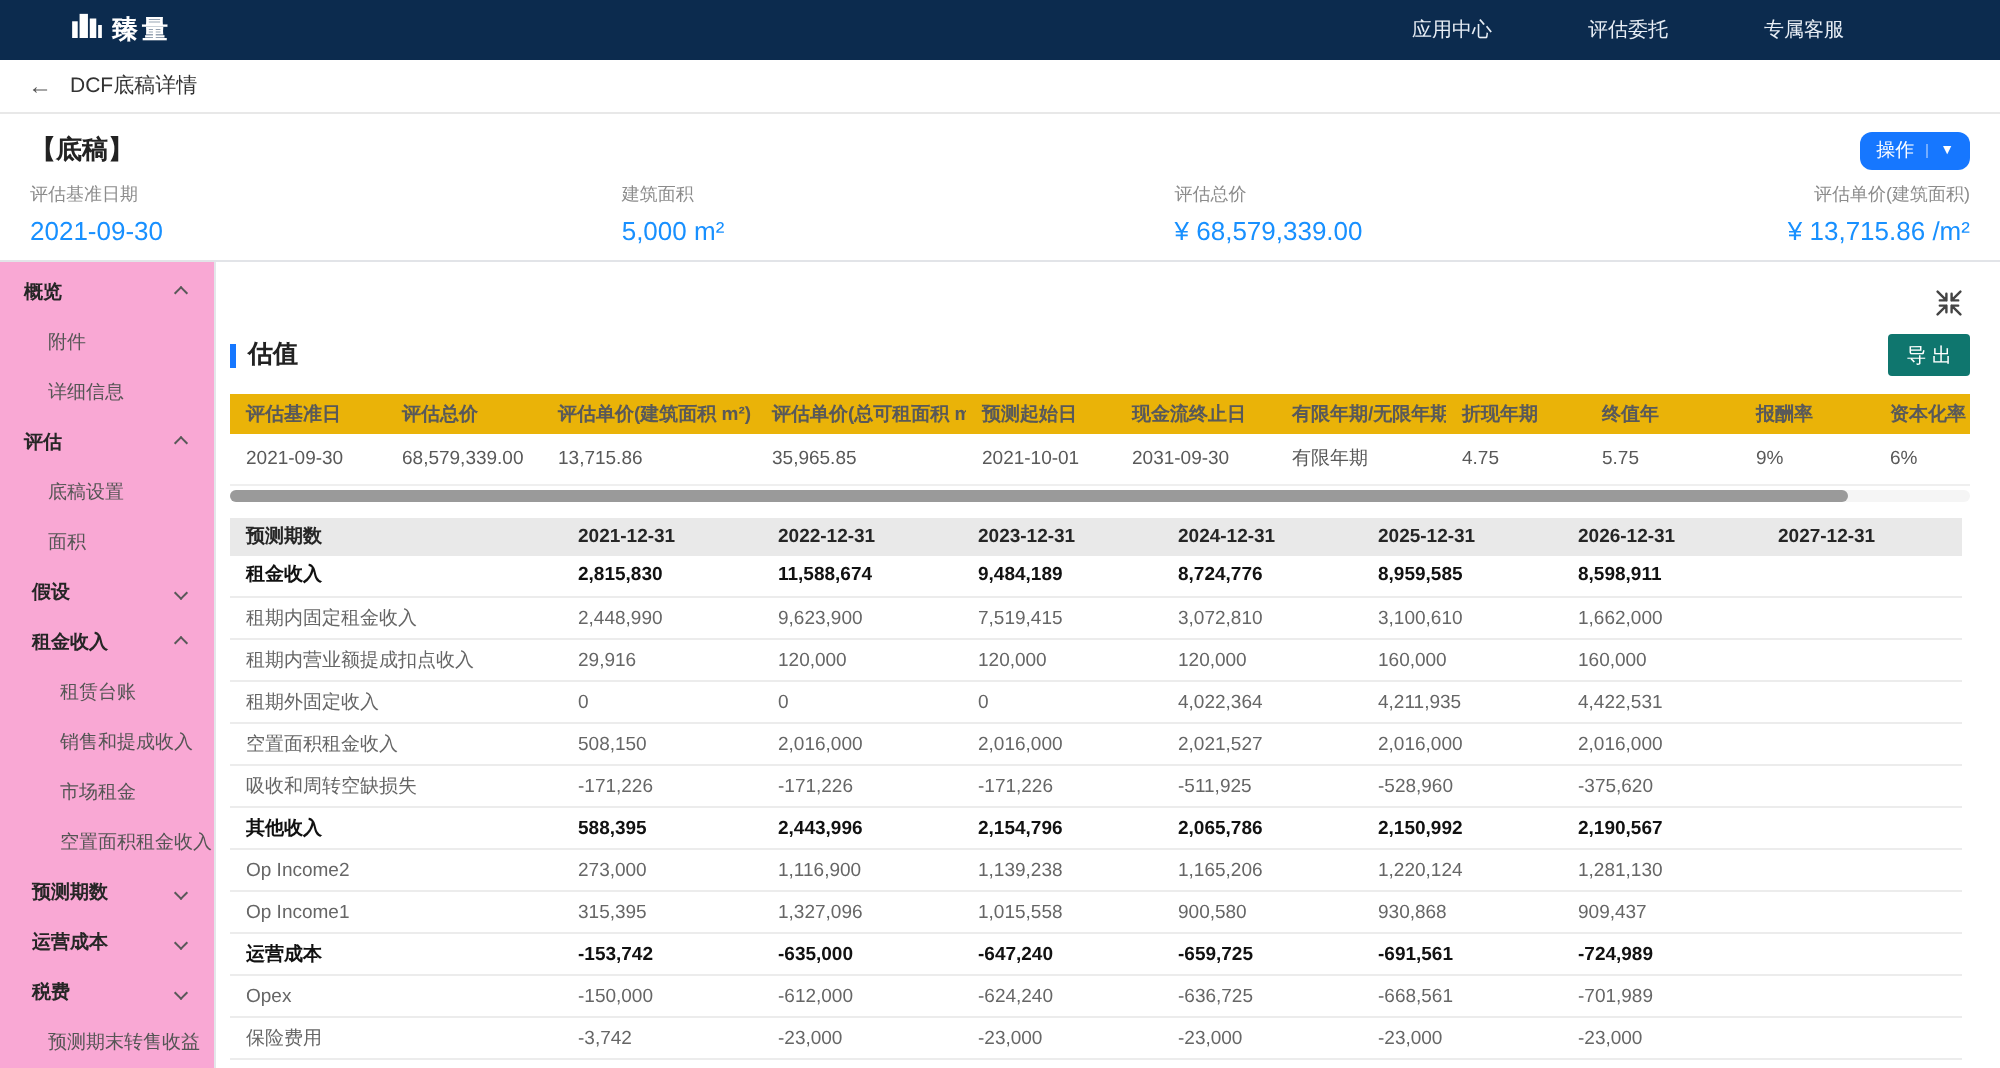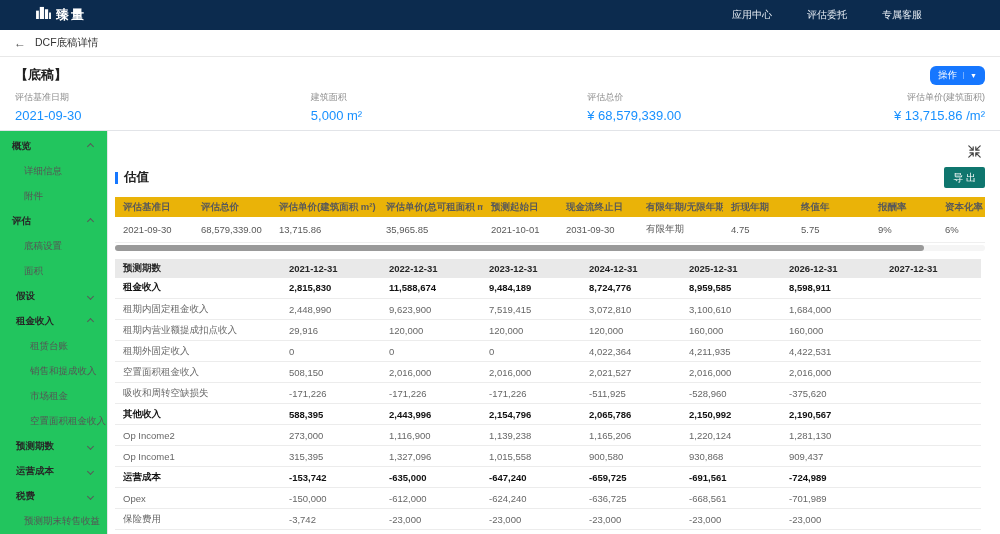--- a/index.html
+++ b/index.html
@@ -3,21 +3,21 @@
 <meta charset="utf-8">
 <style>
   * { margin:0; padding:0; box-sizing:border-box; }
   html,body { width:1000px; height:534px; overflow:hidden;
     font-family:"Liberation Sans","DejaVu Sans",sans-serif; background:#f0f2f5; color:#333; }
 
   
   .navbar { height:30px; background:#0c2b4e; display:flex; align-items:center; padding:0 18px; }
   .brand { display:flex; align-items:flex-start; gap:5px; margin-left:18px; }
   .brand-name { color:#fff; font-size:13px; font-weight:bold; letter-spacing:2px; }
-  .nav-menu { margin-left:auto; display:flex; gap:35px; margin-right:60px; }
+  .nav-menu { margin-left:auto; display:flex; gap:48px; margin-right:60px; }
   .nav-item { color:#e8eef5; font-size:10px; cursor:pointer; white-space:nowrap; }
 
   
   .breadcrumb { height:27px; background:#fff; border-bottom:1px solid #e8e8e8;
     display:flex; align-items:center; padding:0 14px; gap:9px; }
   .back-arrow { font-size:12px; color:#555; cursor:pointer; line-height:1; }
   .bc-title { font-size:10.5px; color:#333; }
 
   
   .draft-card { height:74px; background:#fff; border-bottom:1px solid #e2e4e8; padding:9px 15px 0; }
@@ -26,21 +26,21 @@
   .action-btn { margin-left:auto; background:#1677ff; color:#fff; border:none; border-radius:6px;
     height:19px; font-size:9.5px; display:flex; align-items:center; padding:0 8px; cursor:pointer; }
   .action-caret { margin-left:6px; padding-left:6px; border-left:1px solid rgba(255,255,255,.4); font-size:7px; }
   .fields { display:grid; grid-template-columns:30.5% 28.5% 26% 15%; margin-top:6px; }
   .field:last-child { text-align:right; }
   .f-label { font-size:9px; color:#8c8c8c; }
   .f-value { font-size:13px; color:#1890ff; margin-top:4px; }
 
   
   .main-row { display:flex; height:403px; }
-  .sidebar { width:108px; background:#22c55e; border-right:1px solid #e4e6ea; padding-top:3px; overflow:hidden; }
+  .sidebar { width:108px; background:#f9a8d4; border-right:1px solid #e4e6ea; padding-top:3px; overflow:hidden; }
   .side-item { height:25px; display:flex; align-items:center; font-size:9.5px; color:#555;
     cursor:pointer; white-space:nowrap; overflow:hidden; padding-right:8px; }
   .side-item.lvl1 { padding-left:12px; font-weight:bold; color:#262626; }
   .side-item.lvl2 { padding-left:24px; }
   .side-item.lvl2.grp { padding-left:16px; font-weight:bold; color:#262626; }
   .side-item.lvl3 { padding-left:30px; }
   .chev { display:inline-block; width:5px; height:5px; border-right:1.3px solid #595959;
     border-bottom:1.3px solid #595959; margin-left:auto; margin-right:6px; flex:none; }
   .chev.up { transform:rotate(-135deg); }
   .chev.down { transform:rotate(45deg); }
@@ -127,24 +127,24 @@
     </div>
 </section>
 
 <div class="main-row">
   <aside class="sidebar">
       <div class="side-item lvl1">
         <span class="lbl">概览</span>
         <span class="chev up"></span>
       </div>
       <div class="side-item lvl2">
+        <span class="lbl">附件</span>
+      </div>
+      <div class="side-item lvl2">
         <span class="lbl">详细信息</span>
-      </div>
-      <div class="side-item lvl2">
-        <span class="lbl">附件</span>
       </div>
       <div class="side-item lvl1">
         <span class="lbl">评估</span>
         <span class="chev up"></span>
       </div>
       <div class="side-item lvl2">
         <span class="lbl">底稿设置</span>
       </div>
       <div class="side-item lvl2">
         <span class="lbl">面积</span>
@@ -289,21 +289,21 @@
               <td>8,598,911</td>
               <td></td>
             </tr>
             <tr>
               <td>租期内固定租金收入</td>
               <td>2,448,990</td>
               <td>9,623,900</td>
               <td>7,519,415</td>
               <td>3,072,810</td>
               <td>3,100,610</td>
-              <td>1,684,000</td>
+              <td>1,662,000</td>
               <td></td>
             </tr>
             <tr>
               <td>租期内营业额提成扣点收入</td>
               <td>29,916</td>
               <td>120,000</td>
               <td>120,000</td>
               <td>120,000</td>
               <td>160,000</td>
               <td>160,000</td>

